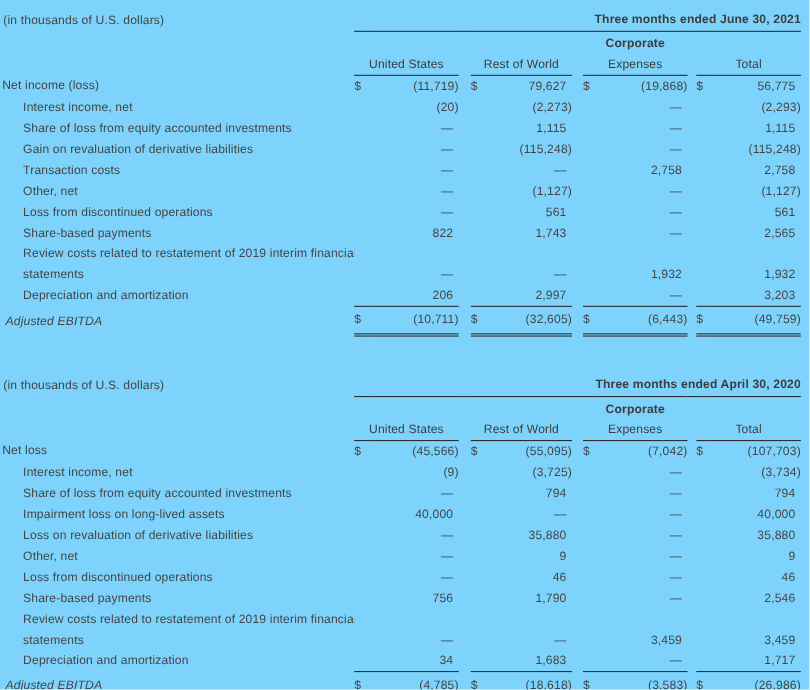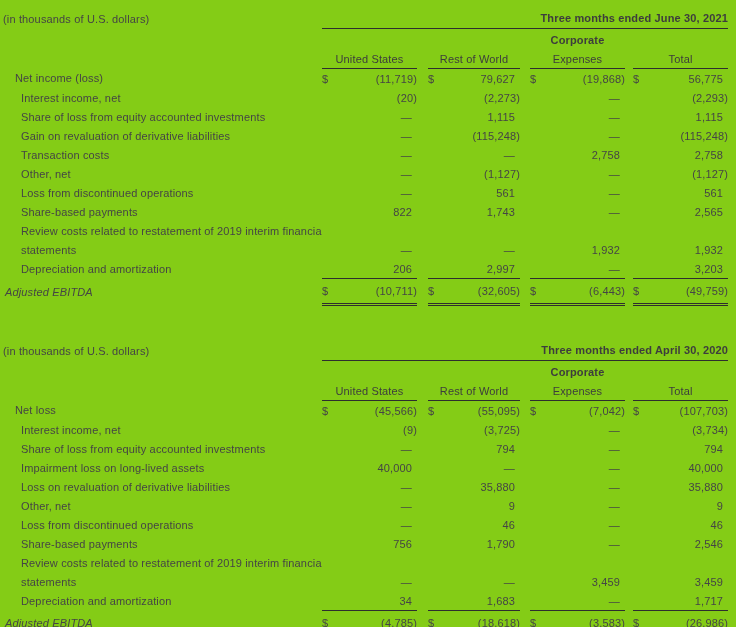--- a/index.html
+++ b/index.html
@@ -1,18 +1,18 @@
 <!DOCTYPE html>
 <html><head>
 <meta charset="utf-8">
 <style>
   html,body{margin:0;padding:0;background:#ffffff;}
   .page{
     width:736px;height:627px;box-sizing:border-box;
-    padding:3px 8px 0 0;background:#84cc16;overflow:hidden;
+    padding:3px 8px 0 0;background:#7dd3fc;overflow:hidden;
     font-family:"Liberation Sans","DejaVu Sans",sans-serif;
     font-size:11px;color:#454545;letter-spacing:0.15px;
   }
   table.seg{border-collapse:collapse;table-layout:fixed;width:728px;}
   table.seg + table.seg{margin-top:29px;}
   td{padding:0;vertical-align:bottom;white-space:nowrap;overflow:hidden;}
   
   tr.periodrow td{height:21px;}
   td.units{padding-left:3px;padding-bottom:4px;}
   td.period{
@@ -24,21 +24,21 @@
   td.overline{text-align:center;font-weight:bold;color:#3d3d3d;padding-bottom:2px;}
   
   tr.headrow td{height:17px;}
   td.colhead{
     text-align:center;font-weight:normal;color:#3d3d3d;
     border-bottom:1px solid #2e2e2e;padding-bottom:3px;
   }
   
   tr.data td{height:19px;vertical-align:middle;}
   td.rlabel{color:#454545;}
-  .ind0{padding-left:15px;}
+  .ind0{padding-left:2px;}
   .ind1{padding-left:21px;}
   .indT{padding-left:5px;font-style:italic;}
   .cellflex{display:flex;justify-content:space-between;align-items:baseline;}
   .val{text-align:right;}
   .val.np{padding-right:5px;}
   
   tr.total td{height:24px;vertical-align:middle;}
   td.totg{border-top:1px solid #2e2e2e;}
   table.tb0 td.totg{border-bottom:3px double #2e2e2e;}
   table.tb1 td.totg{border-bottom:2.5px solid #2e2e2e;}

